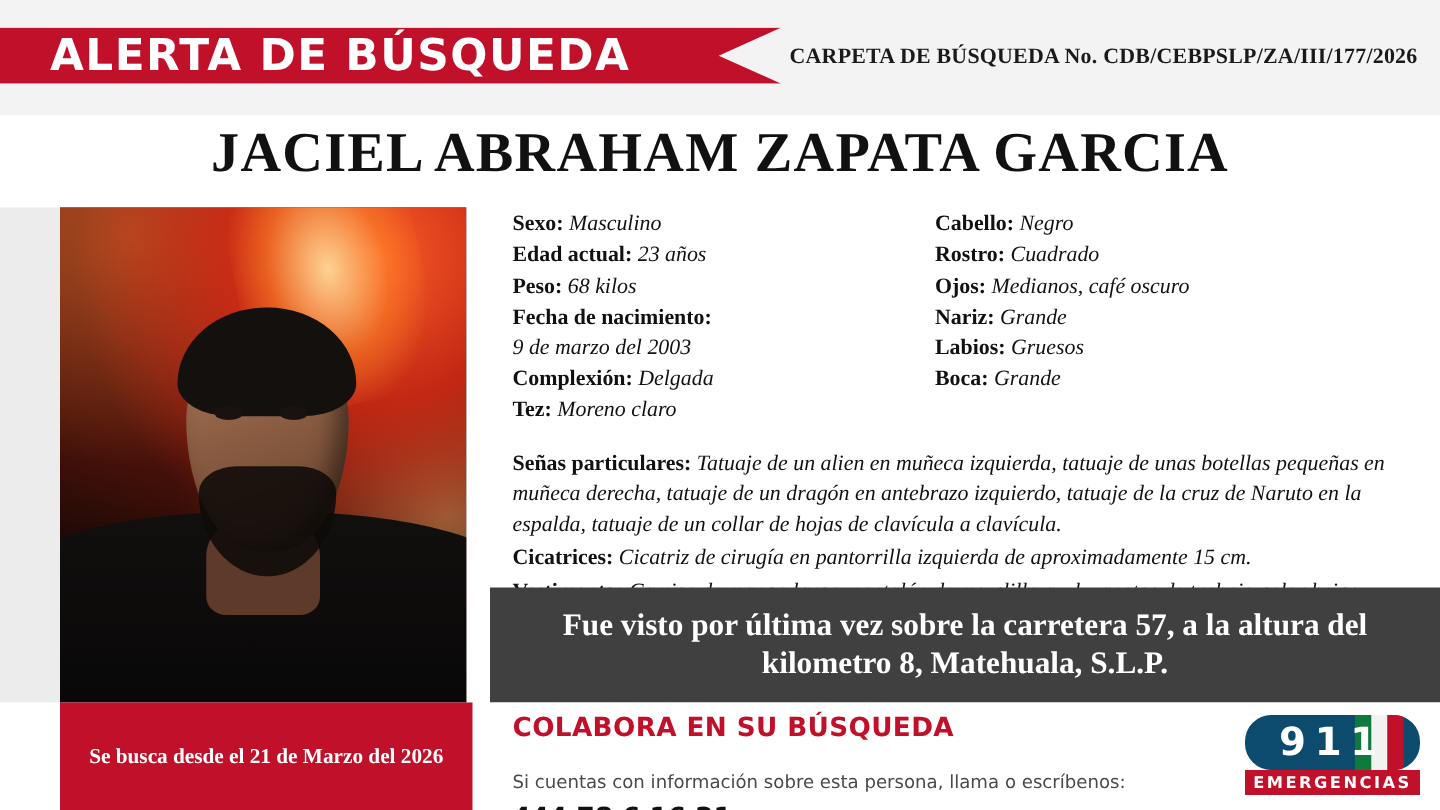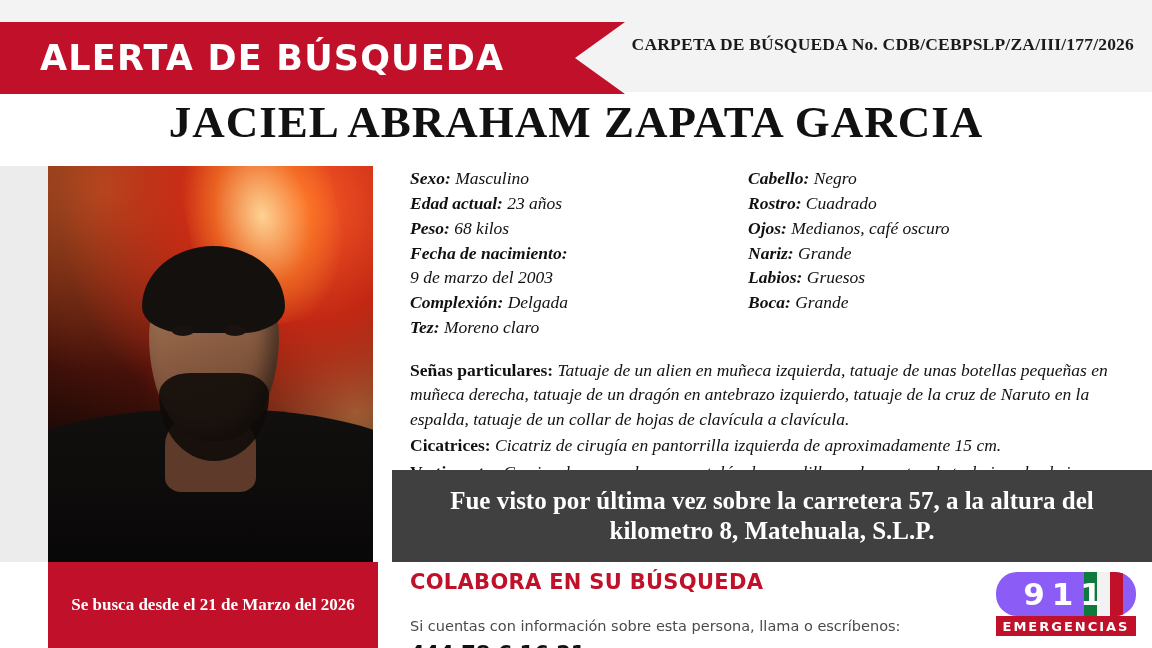--- a/index.html
+++ b/index.html
@@ -18,21 +18,21 @@
   
   .header {
     position: absolute;
     top: 0; left: 0; right: 0;
     height: 92px;
     background: #f3f3f3;
   }
   .alert-banner {
     position: absolute;
     top: 22px; left: 0;
-    width: 625px; height: 72px;
+    width: 625px; height: 45px;
     background: #c0102a;
     display: flex;
     align-items: center;
     padding-left: 40px;
     clip-path: polygon(0 0, 100% 0, 92% 50%, 100% 100%, 0 100%);
   }
   .alert-banner span {
     color: #ffffff;
     font-family: "DejaVu Sans", sans-serif;
     font-weight: bold;
@@ -135,21 +135,21 @@
   .cols {
     display: flex;
     gap: 38px;
     font-size: 17.5px;
     line-height: 1.42;
     color: #111;
   }
   .col-left { width: 300px; }
   .col-right { flex: 1; }
   .field { white-space: normal; }
-  .field b { font-weight: bold; font-style: italic; }
+  .field b { font-weight: bold; }
   .field i { font-style: italic; }
   .para {
     margin-top: 18px;
     font-size: 17.5px;
     line-height: 1.40;
     color: #111;
   }
   .para b { font-weight: bold; }
   .para i { font-style: italic; }
   
@@ -228,21 +228,21 @@
   }
   
   .logo911 {
     position: absolute;
     right: 16px; top: 10px;
     width: 140px;
   }
   .logo-top {
     position: relative;
     height: 44px;
-    background: #8b5cf6;
+    background: #0c4a6e;
     display: flex;
     align-items: center;
     justify-content: center;
     overflow: hidden;
     border-radius: 21px;
   }
   .logo-top .digits {
     color: #fff;
     font-family: "DejaVu Sans", sans-serif;
     font-weight: bold;

